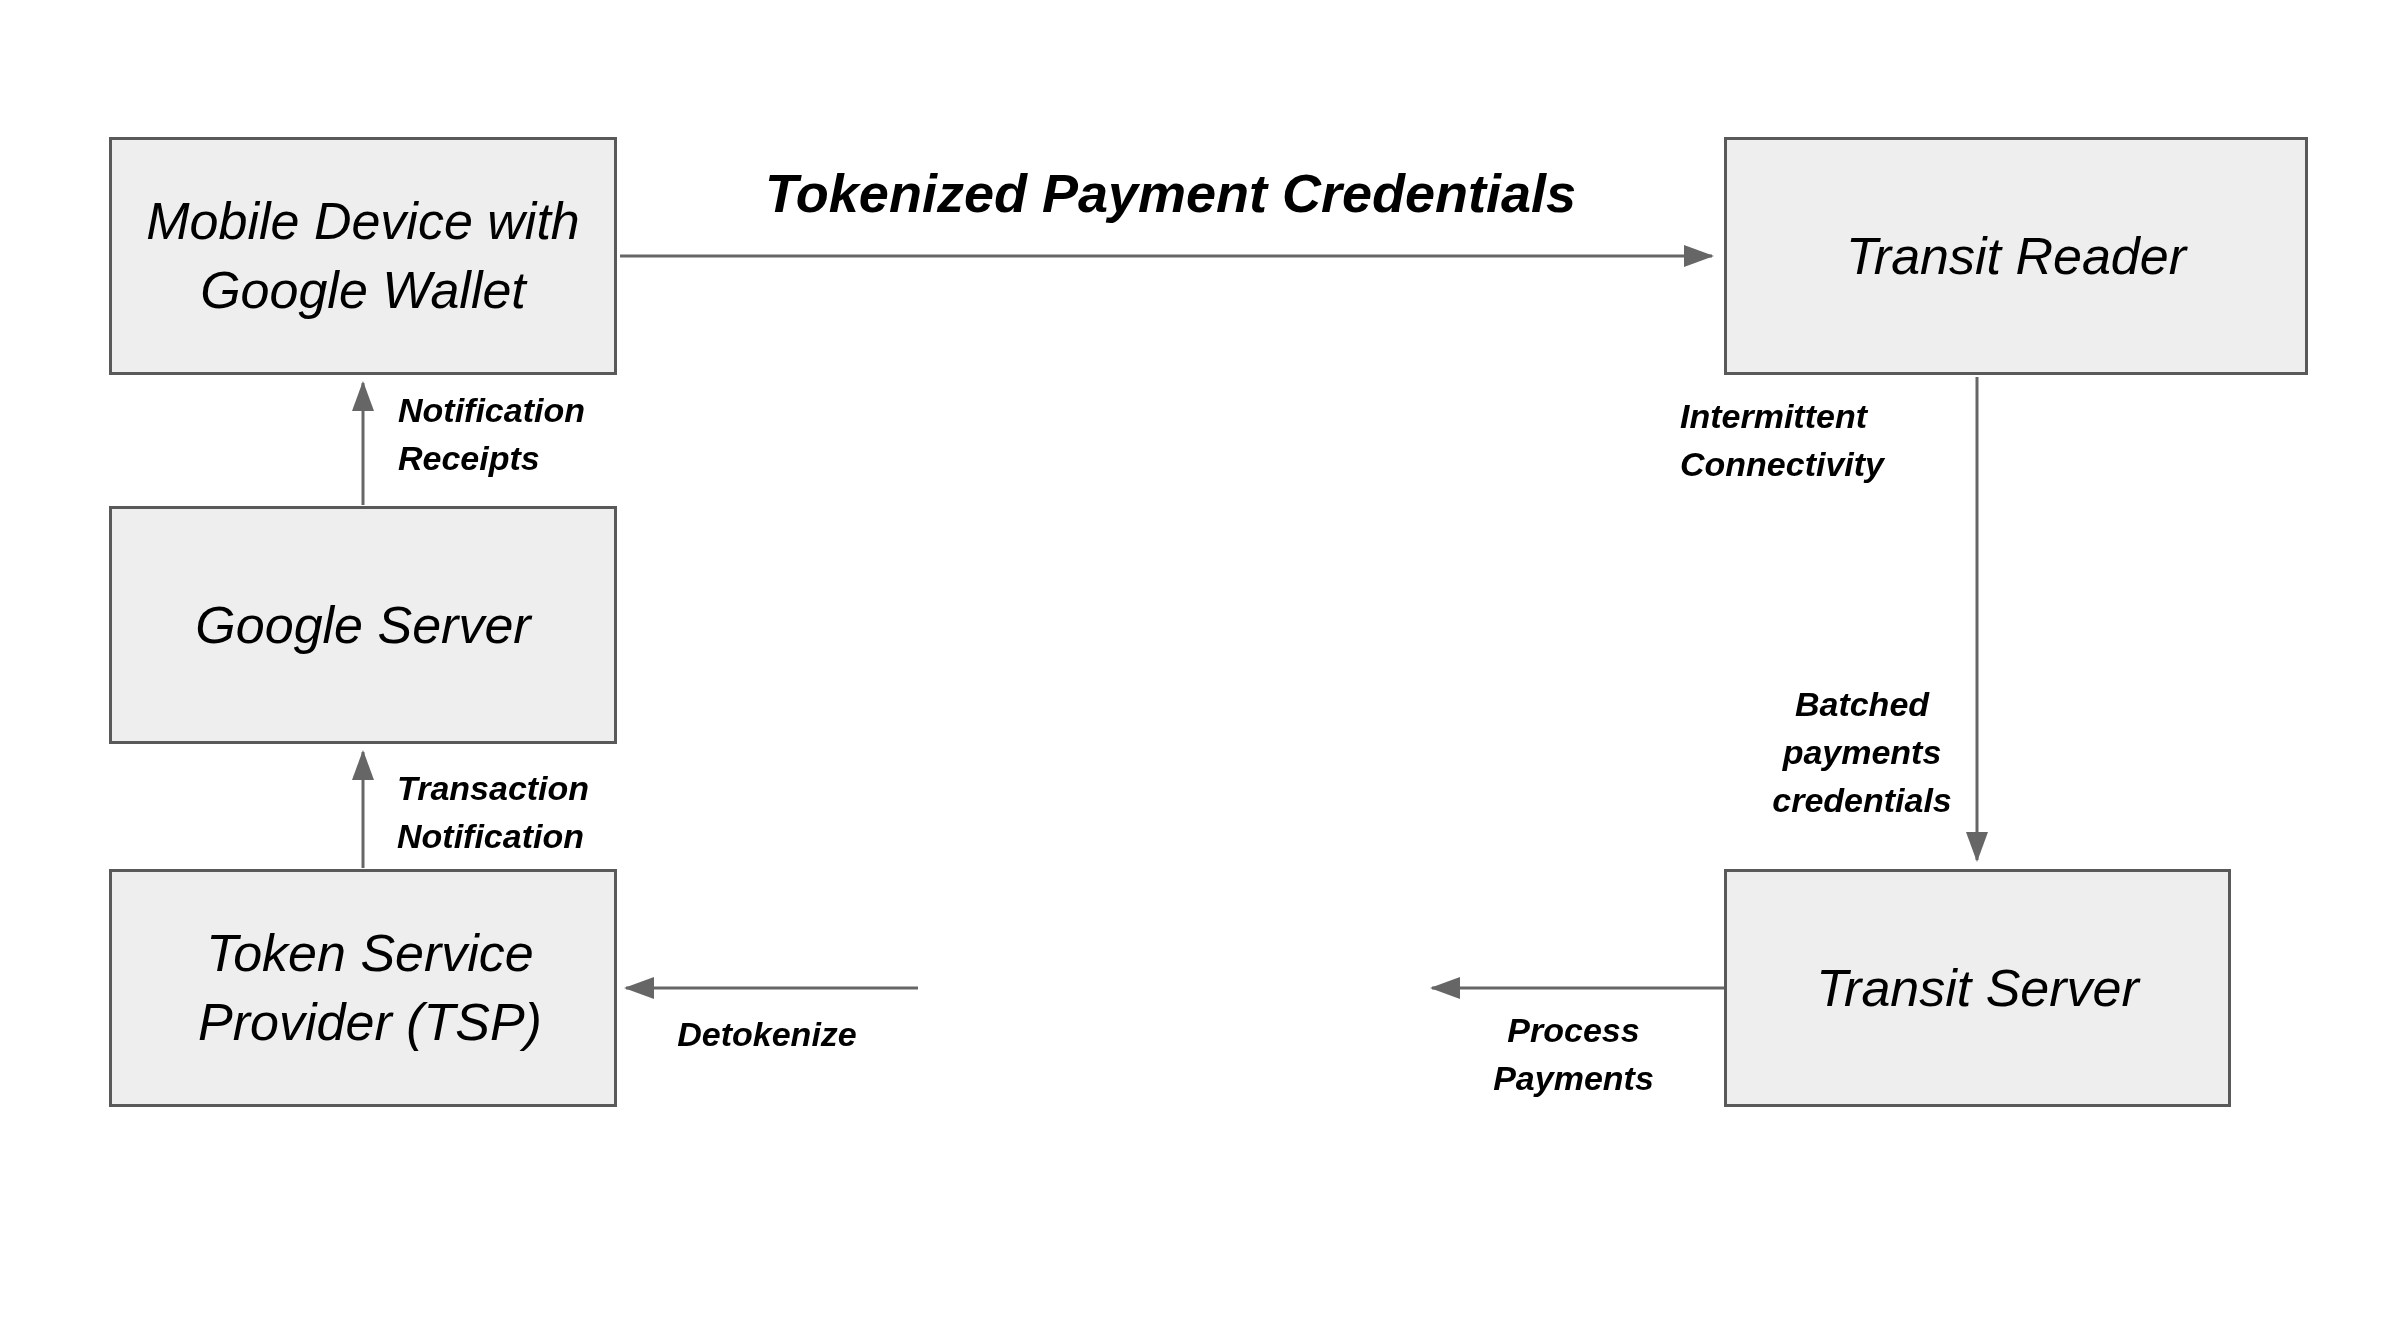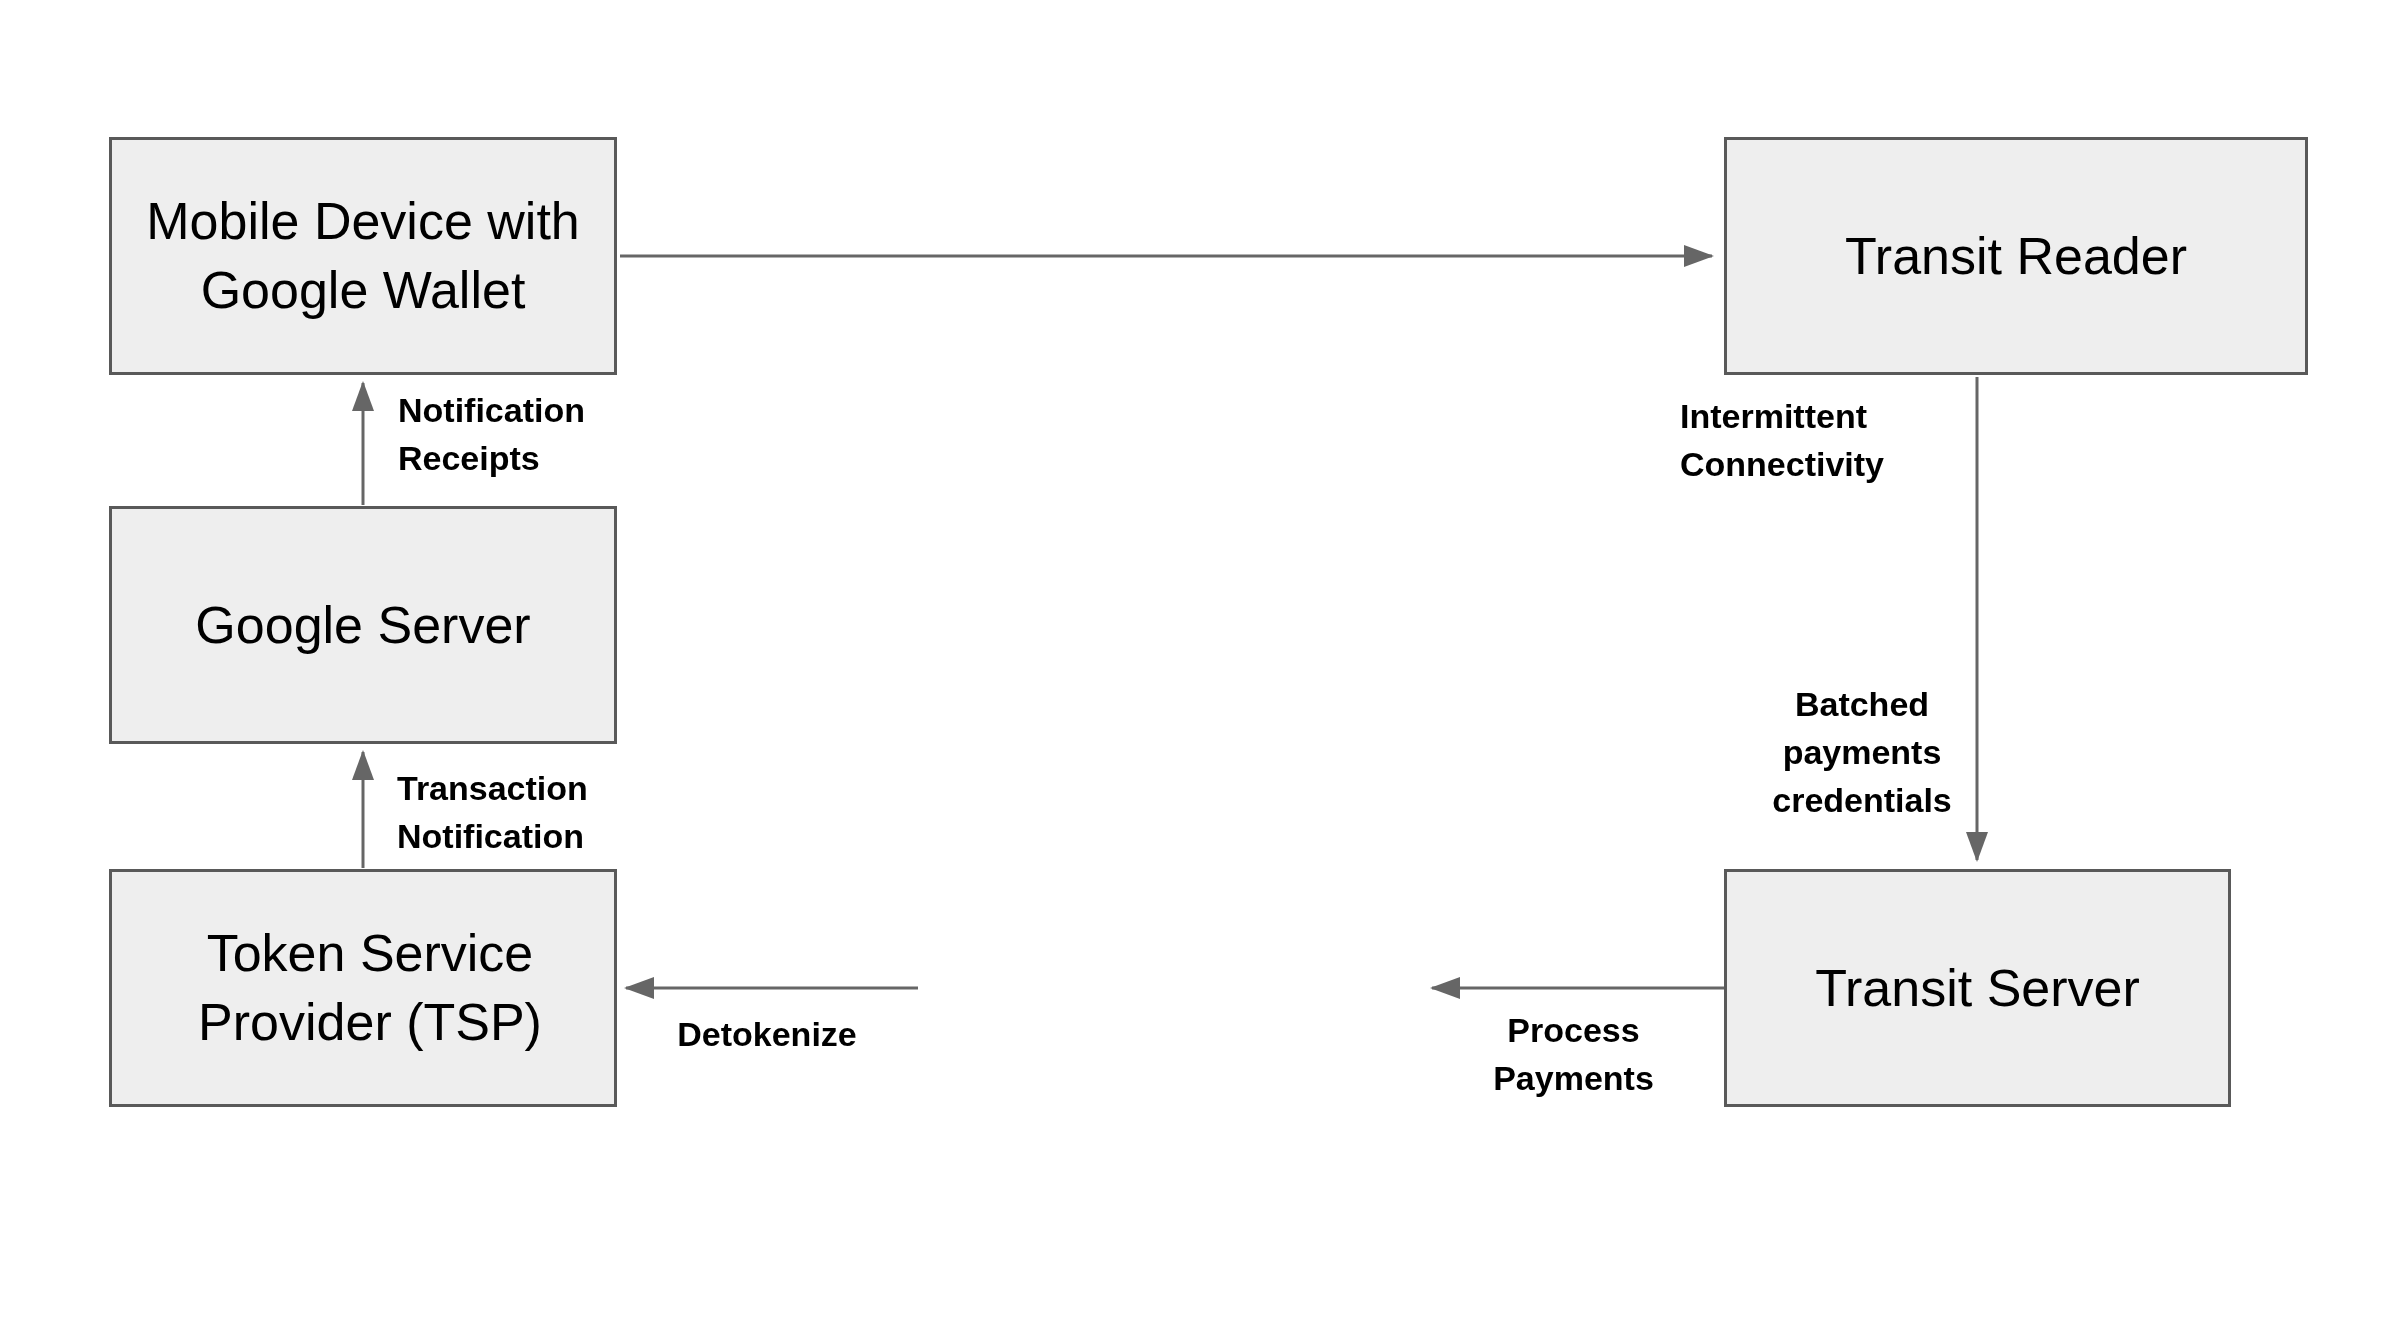--- a/index.html
+++ b/index.html
@@ -11,20 +11,21 @@
   }
   * { margin: 0; padding: 0; box-sizing: border-box; }
   html, body { background: var(--background); }
   .canvas {
     position: relative;
     width: 2389px;
     height: 1344px;
     background: var(--background);
     font-family: "Liberation Sans", sans-serif;
     overflow: hidden;
+    font-style: italic;
   }
   .node {
     position: absolute;
     background: var(--node-fill);
     border: 3px solid var(--node-border);
     display: flex;
     align-items: center;
     justify-content: center;
     text-align: center;
     color: var(--text);
@@ -102,20 +103,21 @@
     <span>Google Server</span>
   </div>
   <div class="node node-tsp">
     <span>Token Service
 Provider (TSP)</span>
   </div>
   <div class="node node-transit-server">
     <span>Transit Server</span>
   </div>
 
+  <div class="edge-label label-tokenized">Tokenized Payment Credentials</div>
   <div class="edge-label label-intermittent">Intermittent
 Connectivity</div>
   <div class="edge-label label-batched">Batched
 payments
 credentials</div>
   <div class="edge-label label-detokenize">Detokenize</div>
   <div class="edge-label label-process">Process
 Payments</div>
   <div class="edge-label label-transaction">Transaction
 Notification</div>

